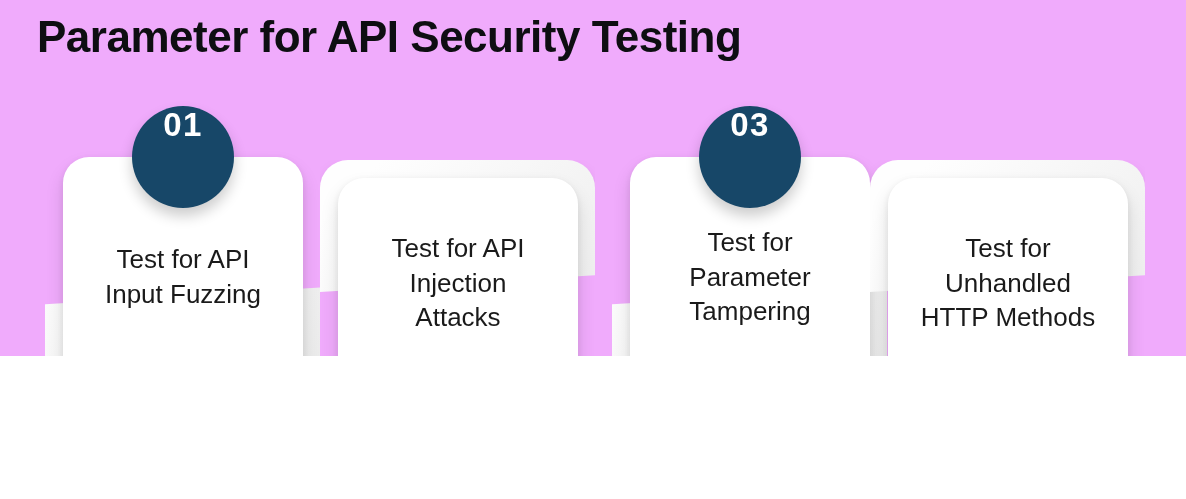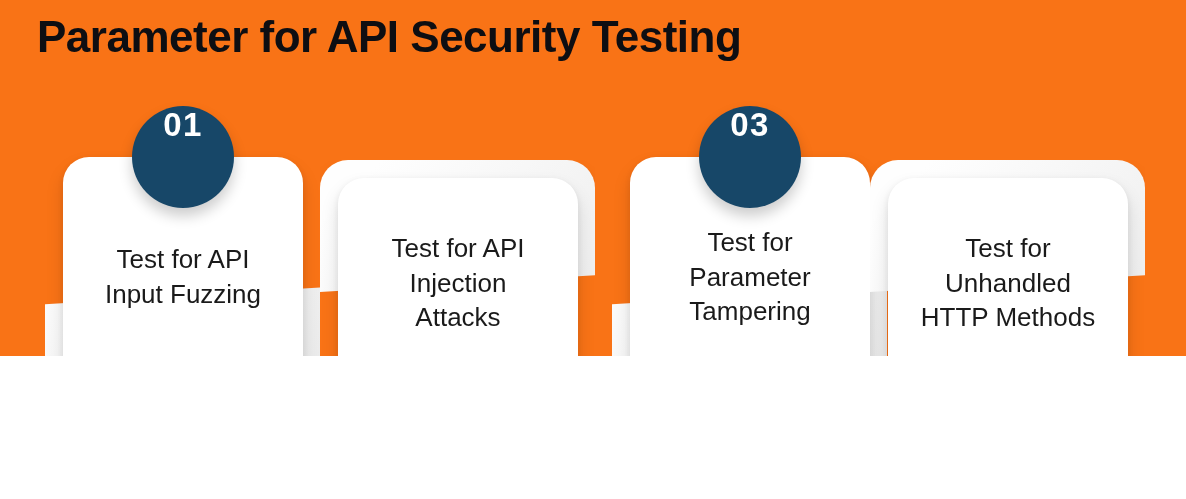--- a/index.html
+++ b/index.html
@@ -1,17 +1,17 @@
 <!DOCTYPE html>
 <html><head>
 <meta charset="utf-8">
 <style>
   html,body{margin:0;padding:0;background:#ffffff;}
   .canvas{
-    position:relative;width:1186px;height:356px;background:#f97316;
+    position:relative;width:1186px;height:356px;background:#f0abfc;
     font-family:"Liberation Sans",sans-serif;overflow:hidden;
   }
   .title{
     position:absolute;left:37px;top:12px;margin:0;
     font-size:44px;font-weight:700;letter-spacing:-0.5px;color:#0e0e12;
   }
   .step{position:absolute;width:240px;height:240px;}
   .s1{left:63px;top:157px;}
   .s2{left:338px;top:178px;}
   .s3{left:630px;top:157px;}

